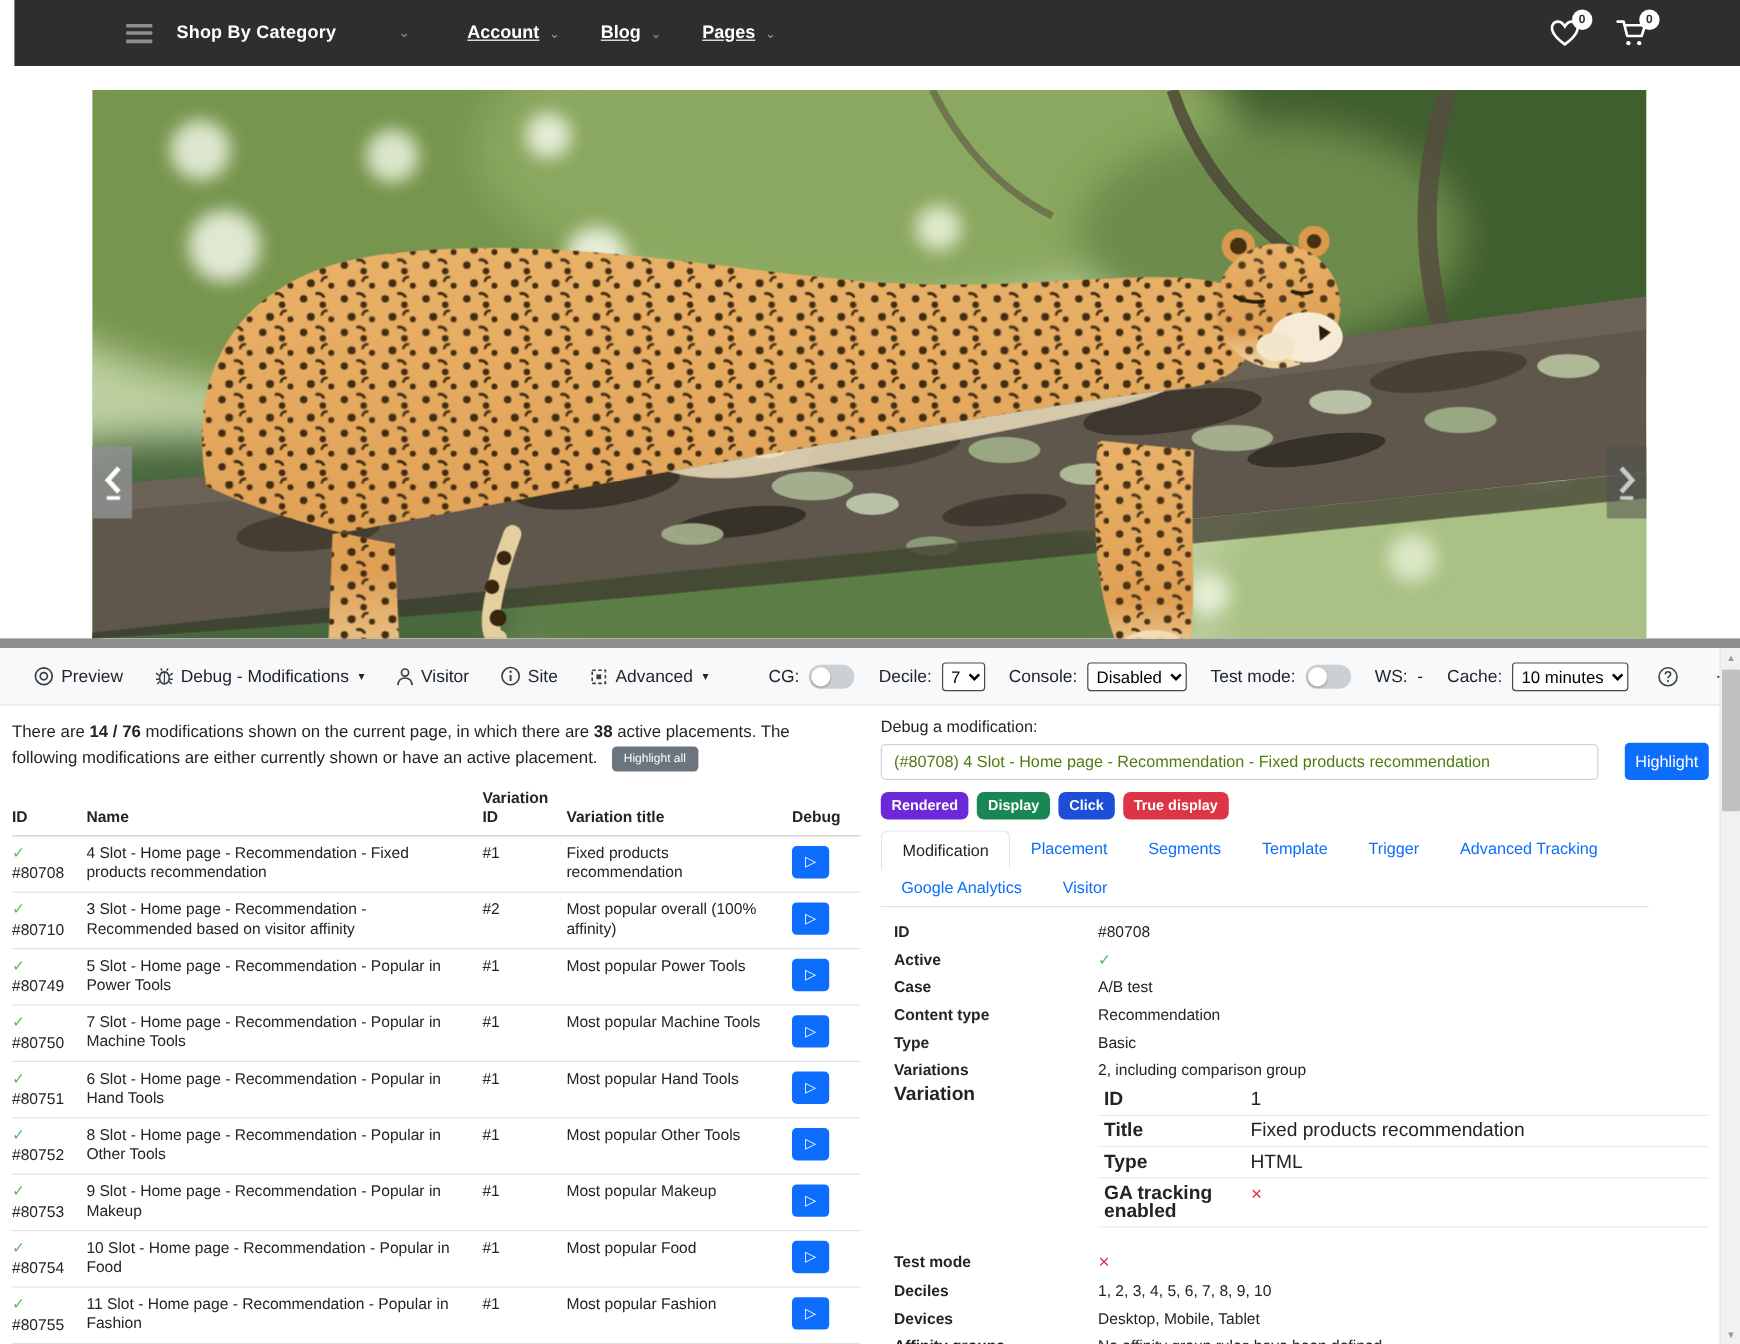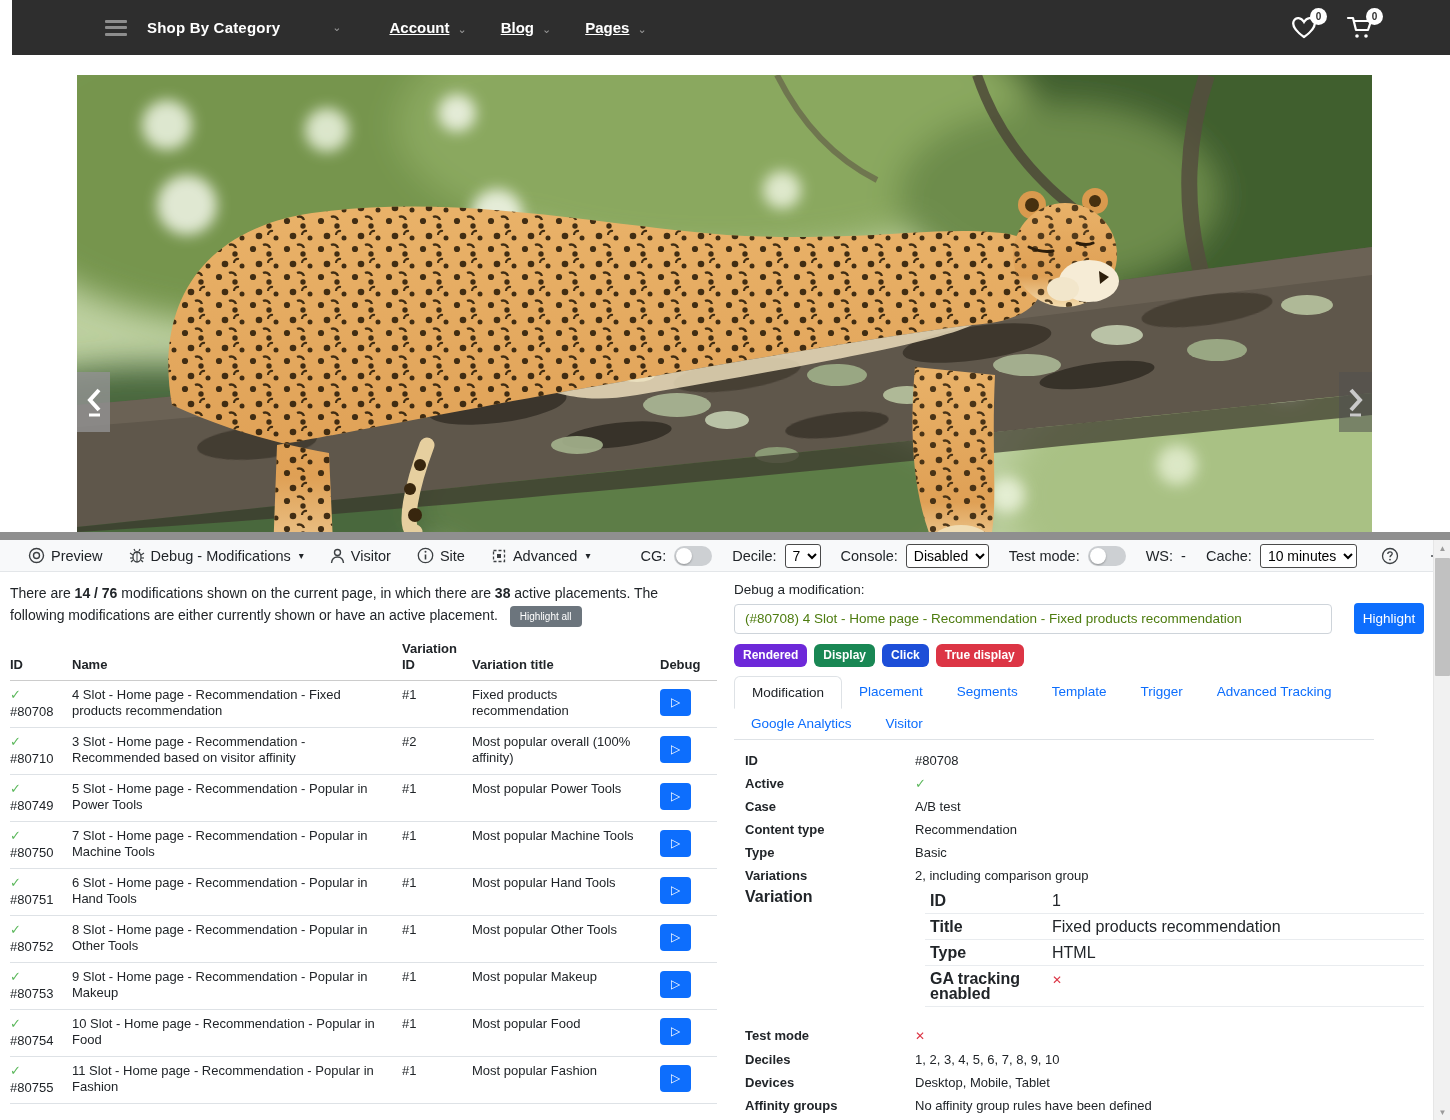--- a/index.html
+++ b/index.html
@@ -26,21 +26,21 @@
   .hero { position:absolute; left:77px; top:75px; width:1295px; height:457px; overflow:hidden; background:#aebf94; }
   .hero svg.scene { display:block; width:100%; height:100%; }
   .car-arrow { position:absolute; top:297px; width:33px; height:60px; border:none; cursor:pointer;
     display:flex; align-items:center; justify-content:center; }
   .car-left { left:0; background:rgba(145,145,145,.82); }
   .car-right { right:0; background:rgba(80,80,80,.55); }
 
   
   .panel { position:absolute; left:0; top:532px; width:1450px; height:588px; background:#fff; color:#212529; }
   .grip { height:8px; background:#8f8f8f; }
-  .ptoolbar { height:32px; background:#f8f9fa; border-bottom:1px solid #e3e6e9;
+  .ptoolbar { height:48px; background:#f8f9fa; border-bottom:1px solid #e3e6e9;
     display:flex; align-items:center; padding:0 10px; font-size:14.5px; color:#212529; }
   .logo { width:62px; height:28px; margin-right:18px; }
   .tool-item { display:flex; align-items:center; gap:6px; margin-right:26px; cursor:pointer; white-space:nowrap; }
   .tool-item svg { flex:0 0 auto; }
   .caret-down { font-size:10px; color:#212529; margin-left:2px; }
   .tool-right { display:flex; align-items:center; margin-left:24px; gap:8px; white-space:nowrap; color:#212529; }
   .ctrl-label { margin-left:12px; }
   .toggle { width:38px; height:20px; border-radius:10px; background:#cdd0d3; position:relative; cursor:pointer; flex:0 0 auto; }
   .toggle .knob { position:absolute; left:2px; top:2px; width:16px; height:16px; border-radius:50%; background:#fff; box-shadow:0 1px 2px rgba(0,0,0,.3); }
   .mini-select { font-family:"Liberation Sans",sans-serif; font-size:14px; border:1px solid #4a4a4a; border-radius:3px; padding:2px 3px; background:#fff; }
@@ -80,21 +80,21 @@
     border-radius:4px; font-size:13.5px; cursor:pointer; font-family:inherit; }
   .badges { display:flex; gap:7px; margin-top:10px; }
   .badge { color:#fff; font-size:12px; font-weight:bold; padding:4px 9px 5px; border-radius:6px; }
   .tabs { display:flex; flex-wrap:wrap; margin-top:9px; border-bottom:1px solid #dee2e6; max-width:640px; }
   .tab { padding:8px 17px; font-size:13.5px; color:#0d6efd; cursor:pointer; }
   .tab.active { color:#212529; border:1px solid #dee2e6; border-bottom-color:#fff; border-radius:6px 6px 0 0; background:#fff; margin-bottom:-1px; }
   .details { margin-top:9px; font-size:13px; }
   .drow { display:flex; line-height:23px; padding-left:11px; }
   .dlabel { width:170px; font-weight:bold; flex:0 0 auto; }
   .dvalue { flex:1; }
-  .var-block { display:flex; padding-left:11px; margin-top:1px;gap:10px; }
+  .var-block { display:flex; padding-left:11px; margin-top:1px; }
   .var-rows { flex:1; }
   .vrow { display:flex; border-bottom:1px solid #e9ecef; padding:5px 0; line-height:15px; }
   .vrow:first-child { border-top:0; }
   .vlabel { width:127px; font-weight:bold; flex:0 0 auto; padding-left:5px; }
   .details2 { margin-top:17px; }
 
   
   .pscroll { position:absolute; right:0; top:8px; width:17px; height:580px; background:#f1f1f1; border-left:1px solid #e6e6e6; }
   .pscroll .arrow { position:absolute; left:0; width:17px; height:16px; display:flex; align-items:center; justify-content:center;
     color:#9a9a9a; font-size:8px; cursor:pointer; }

